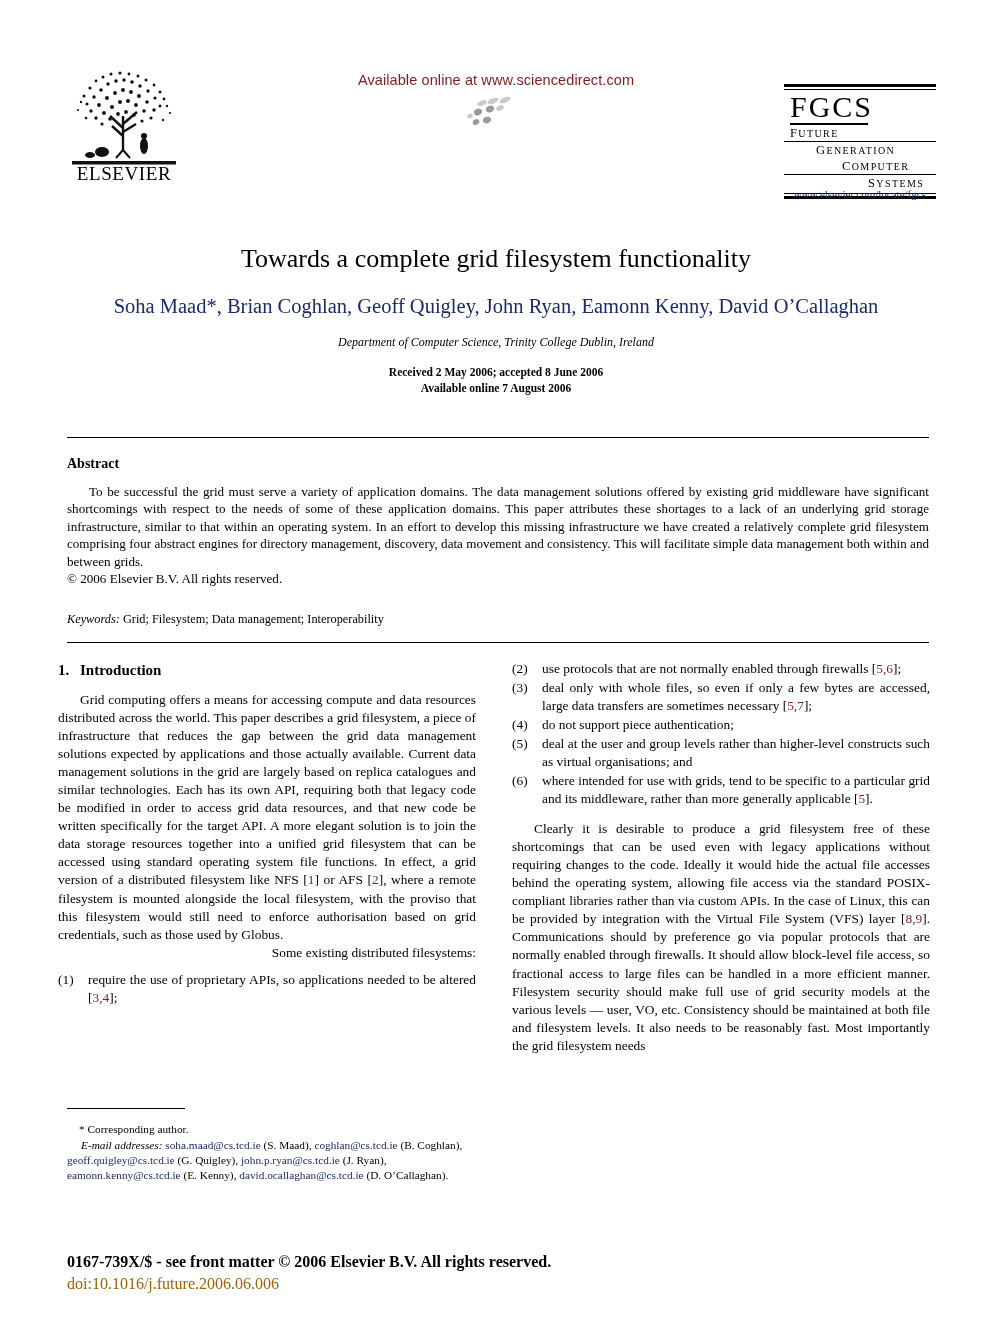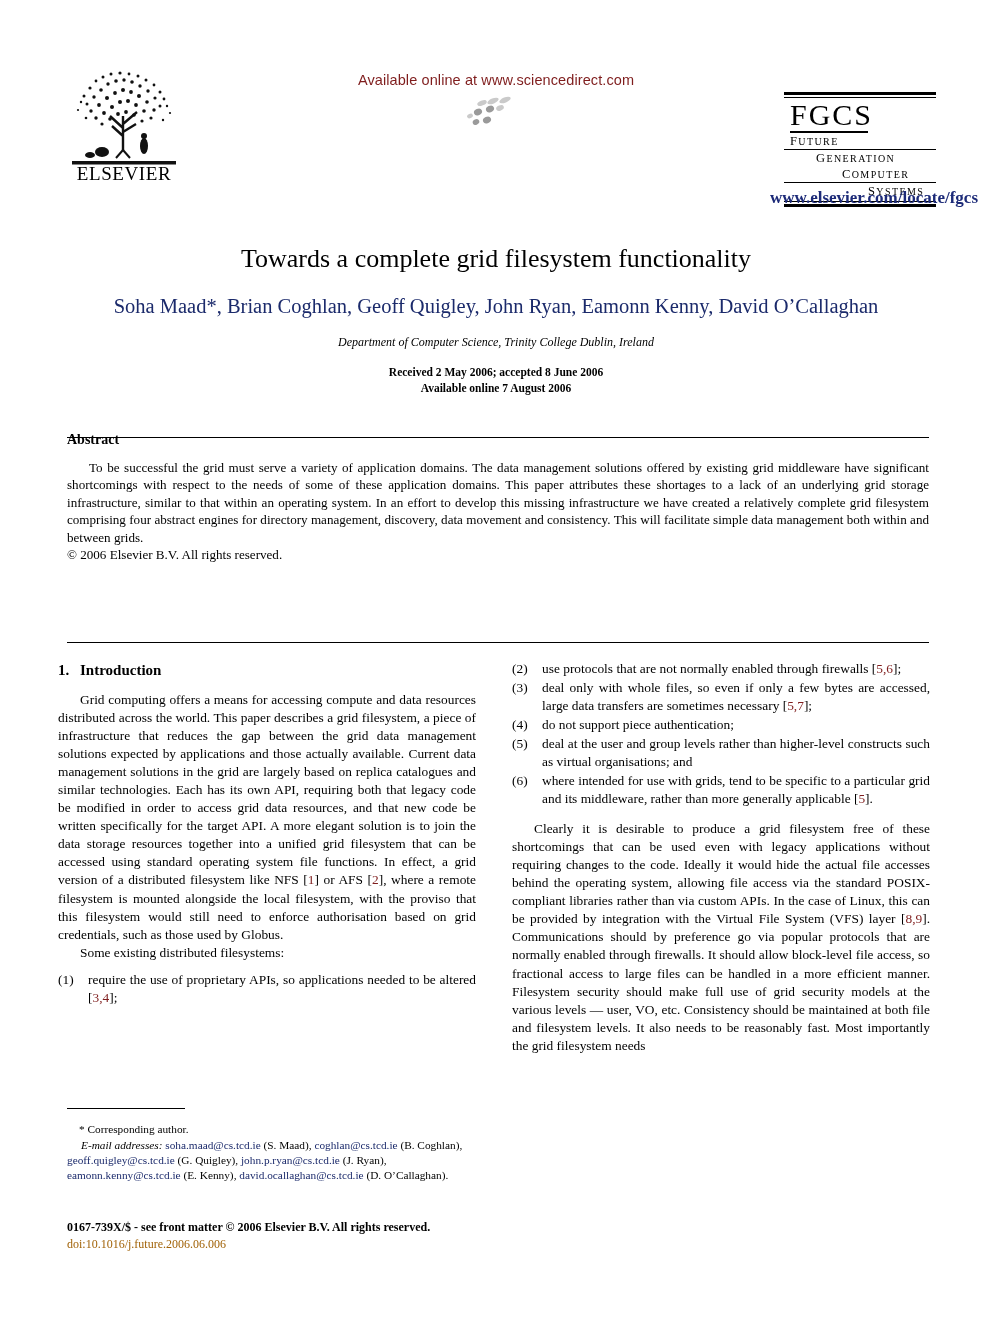--- a/index.html
+++ b/index.html
@@ -80,21 +80,21 @@
     font-family: "Liberation Serif", serif;
     font-weight: bold;
     font-size: 13.5px;
     color: #000;
     white-space: nowrap;
   }
 
   
   .fgcs {
     position: absolute;
-    left: 784px; top: 92px;
+    left: 784px; top: 84px;
     width: 152px;
   }
   .fgcs-rule-thick { border-top: 3px solid #000; }
   .fgcs-rule-thin  { border-top: 1.5px solid #000; margin-top: 2px; }
   .fgcs-main {
     font-family: "Liberation Serif", serif;
     font-size: 30px;
     letter-spacing: 2px;
     line-height: 1.05;
     padding-left: 6px;
@@ -117,22 +117,22 @@
   .fgcs-l2 { text-align: left;  padding-left: 32px; }
   .fgcs-l3 { text-align: left;  padding-left: 58px; }
   .fgcs-l4 { text-align: left;  padding-left: 84px; }
   .fgcs-hr { border-top: 1.6px solid #000; }
   .fgcs-url {
     position: absolute;
     left: 770px; top: 188px;
     width: 180px;
     text-align: center;
     font-family: "Liberation Serif", serif;
-    font-weight: bold;
-    font-size: 17px;
+    font-weight: normal;
+    font-size: 11px;
     color: #1c2a78;
     white-space: nowrap;
   }
 
   
   .title-block {
     position: absolute;
     left: 66px; top: 243px;
     width: 860px;
     text-align: center;
@@ -176,21 +176,21 @@
     left: 67px;
     width: 862px;
     border-top: 1.6px solid #000;
   }
   #rule-top    { top: 437px; }
   #rule-bottom { top: 642px; }
 
   
   .abstract-block {
     position: absolute;
-    left: 67px; top: 432px;
+    left: 67px; top: 456px;
     width: 862px;
   }
   .abstract-head {
     font-family: "Liberation Serif", serif;
     font-weight: bold;
     font-size: 14px;
     margin-bottom: 11px;
   }
   .abstract-body {
     font-family: "Liberation Serif", serif;
@@ -235,21 +235,21 @@
   }
   .sec-head .num { display: inline-block; width: 22px; }
   .para {
     margin: 0;
     text-indent: 22px;
     text-align: justify;
   }
   .lead-in {
     margin: 0;
     text-indent: 22px;
-    text-align: left;
+    text-align: right;
   }
   ol.numlist {
     list-style: none;
     margin: 9px 0 0 0;
     padding: 0;
   }
   ol.numlist li {
     display: flex;
     margin-bottom: 1px;
     text-align: justify;
@@ -281,24 +281,24 @@
     border-top: 1.2px solid #000;
   }
   .fn-corresp { padding-left: 12px; }
   .fn-emails  { margin-top: 1px; }
   .fn-emails .lead { padding-left: 14px; font-style: italic; }
   .mail { color: #1b2a6b; }
 
   
   .page-footer {
     position: absolute;
-    left: 67px; top: 1219px;
+    left: 67px; top: 1251px;
     width: 500px;
     font-family: "Liberation Serif", serif;
-    font-size: 12px;
+    font-size: 16px;
     line-height: 1.4;
   }
   .footer-line1 { font-weight: bold; color: #000; }
   .doi { color: #a16207; font-weight: normal; }
 </style>
 </head>
 <body>
 
 <div id="page">
 
@@ -434,20 +434,24 @@
   </div>
 
   <div class="hrule" id="rule-top"></div>
 
   <div class="abstract-block">
     <div class="abstract-head">Abstract</div>
     <div class="abstract-body">To be successful the grid must serve a variety of application domains. The data management solutions offered by existing grid middleware have significant shortcomings with respect to the needs of some of these application domains. This paper attributes these shortages to a lack of an underlying grid storage infrastructure, similar to that within an operating system. In an effort to develop this missing infrastructure we have created a relatively complete grid filesystem comprising four abstract engines for directory management, discovery, data movement and consistency. This will facilitate simple data management both within and between grids.</div>
     <div class="abstract-copy">© 2006 Elsevier B.V. All rights reserved.</div>
   </div>
 
+  <div class="keywords">
+    <i>Keywords:</i>
+    <span>Grid; Filesystem; Data management; Interoperability</span>
+  </div>
 
   <div class="hrule" id="rule-bottom"></div>
 
   <div class="col" id="col-left">
     <div class="sec-head">
       <span class="num">1.</span><span>Introduction</span>
     </div>
 
     <p class="para"><span>Grid computing offers a means for accessing compute and data resources distributed across the world. This paper describes a grid filesystem, a piece of infrastructure that reduces the gap between the grid data management solutions expected by applications and those actually available. Current data management solutions in the grid are largely based on replica catalogues and similar technologies. Each has its own API, requiring both that legacy code be modified in order to access grid data resources, and that new code be written specifically for the target API. A more elegant solution is to join the data storage resources together into a unified grid filesystem that can be accessed using standard operating system file functions. In effect, a grid version of a distributed filesystem like NFS [</span><span class="cite">1</span><span>] or AFS [</span><span class="cite">2</span><span>], where a remote filesystem is mounted alongside the local filesystem, with the proviso that this filesystem would still need to enforce authorisation based on grid credentials, such as those used by Globus.</span></p>
 

